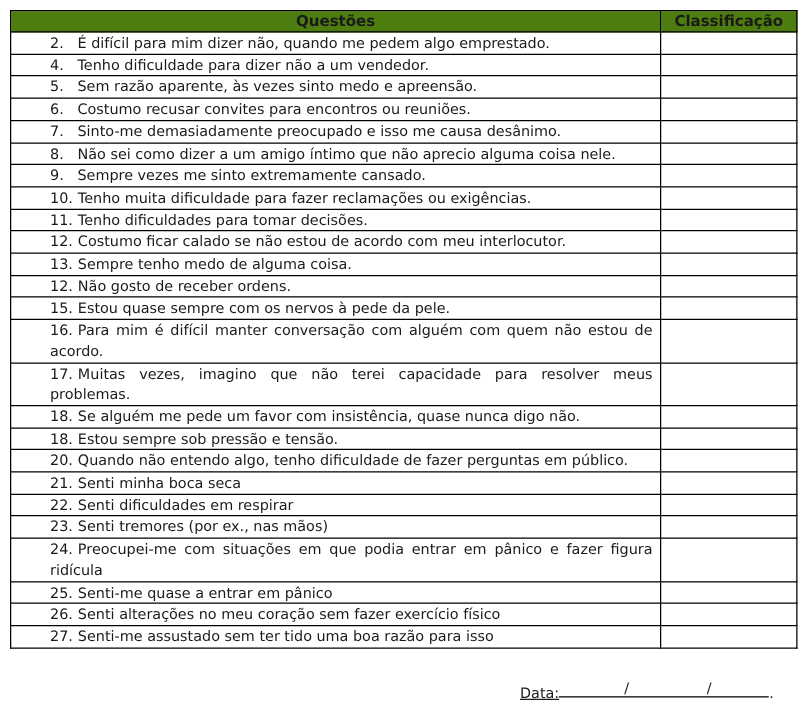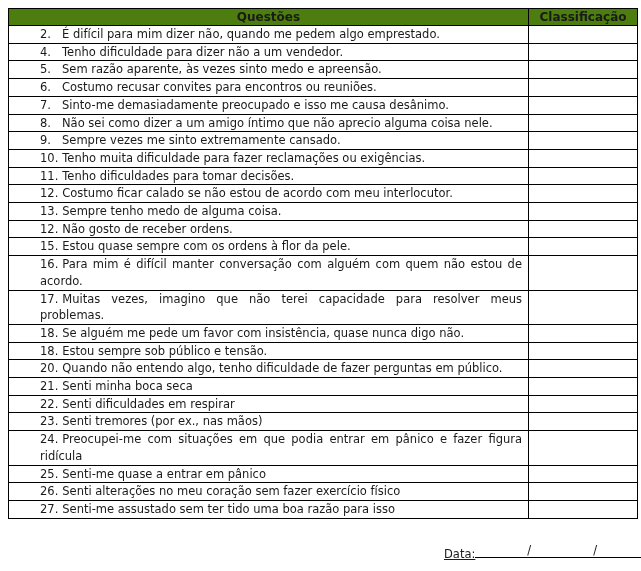--- a/index.html
+++ b/index.html
@@ -12,21 +12,21 @@
   .tbl col.c { width:109px; }
   .qcell { padding:0 6px 0 31px !important; line-height:16.7px; text-align:justify; }
   .num { display:inline-block; }
   .num.short { width:22px; }
   .num.long { margin-right:4px; }
   tr.single td { height:16px; }
   tr.double td { height:32px;margin-top:36px; }
   .date { position:absolute; left:416px; top:545px; font-size:11.5px; white-space:nowrap; }
   .date .line { display:inline-block; border-bottom:1px solid #000; width:168px; height:12px; vertical-align:baseline; position:relative; }
   .date .sl { position:absolute; top:-2px; }
-  .date .lbl { text-decoration:underline;margin-left:28px; }
+  .date .lbl { text-decoration:underline; }
 </style>
 </head>
 <body>
 
 <table class="tbl">
   <colgroup>
       <col class="q">
       <col class="c">
     </colgroup>
   <thead>
@@ -78,37 +78,37 @@
       </tr>
       <tr class="single">
         <td class="qcell"><span class="num long">13.</span><span>Sempre tenho medo de alguma coisa.</span></td>
         <td></td>
       </tr>
       <tr class="single">
         <td class="qcell"><span class="num long">12.</span><span>Não gosto de receber ordens.</span></td>
         <td></td>
       </tr>
       <tr class="single">
-        <td class="qcell"><span class="num long">15.</span><span>Estou quase sempre com os ordens à flor da pele.</span></td>
+        <td class="qcell"><span class="num long">15.</span><span>Estou quase sempre com os nervos à pede da pele.</span></td>
         <td></td>
       </tr>
       <tr class="double">
         <td class="qcell"><span class="num long">16.</span><span>Para mim é difícil manter conversação com alguém com quem não estou de acordo.</span></td>
         <td></td>
       </tr>
       <tr class="double">
         <td class="qcell"><span class="num long">17.</span><span>Muitas vezes, imagino que não terei capacidade para resolver meus problemas.</span></td>
         <td></td>
       </tr>
       <tr class="single">
         <td class="qcell"><span class="num long">18.</span><span>Se alguém me pede um favor com insistência, quase nunca digo não.</span></td>
         <td></td>
       </tr>
       <tr class="single">
-        <td class="qcell"><span class="num long">18.</span><span>Estou sempre sob público e tensão.</span></td>
+        <td class="qcell"><span class="num long">18.</span><span>Estou sempre sob pressão e tensão.</span></td>
         <td></td>
       </tr>
       <tr class="single">
         <td class="qcell"><span class="num long">20.</span><span>Quando não entendo algo, tenho dificuldade de fazer perguntas em público.</span></td>
         <td></td>
       </tr>
       <tr class="single">
         <td class="qcell"><span class="num long">21.</span><span>Senti minha boca seca</span></td>
         <td></td>
       </tr>

